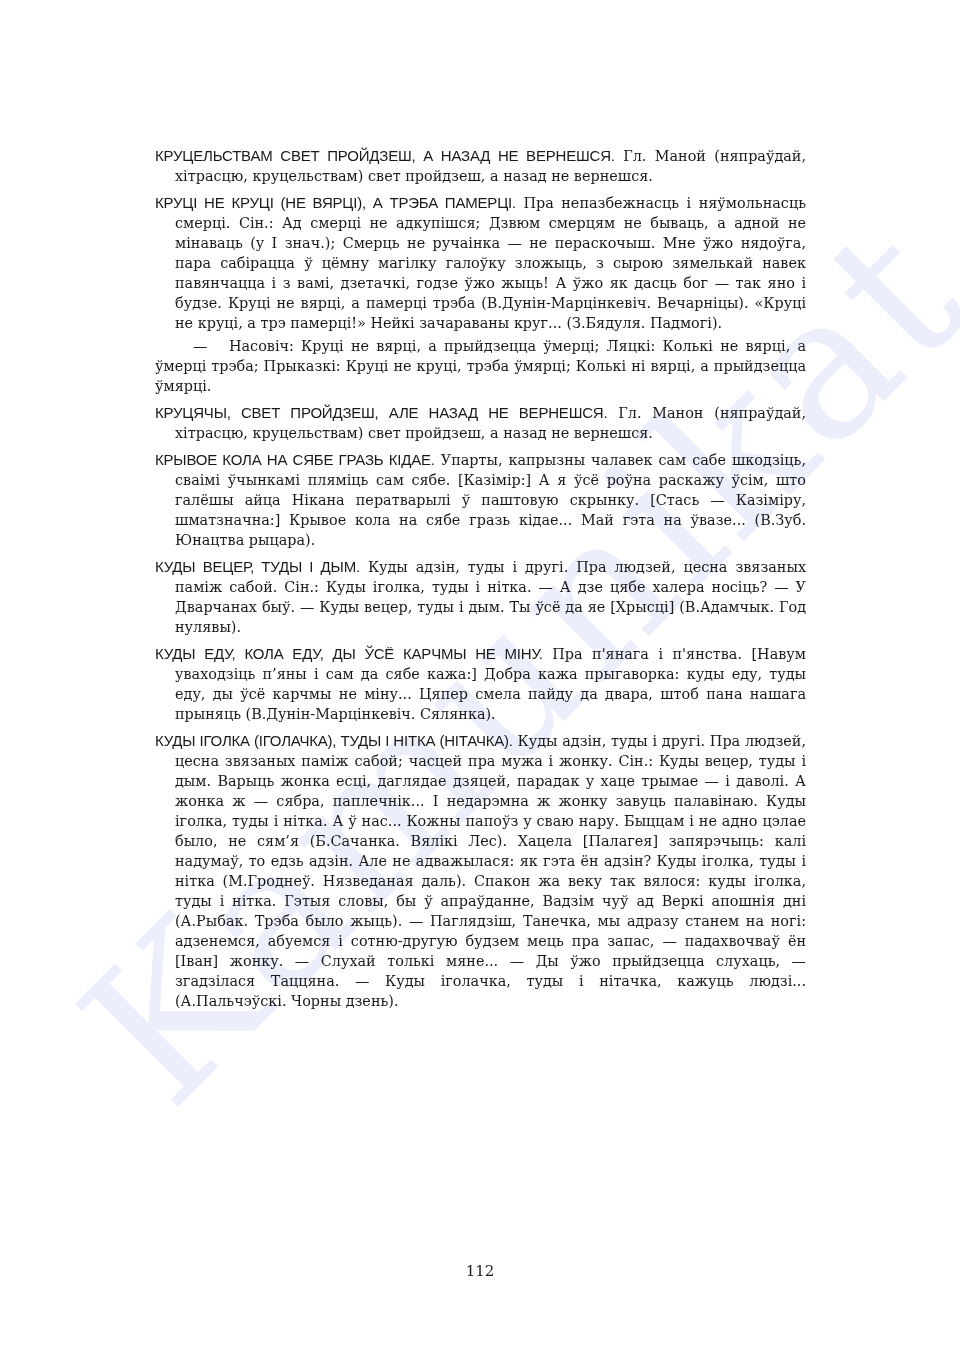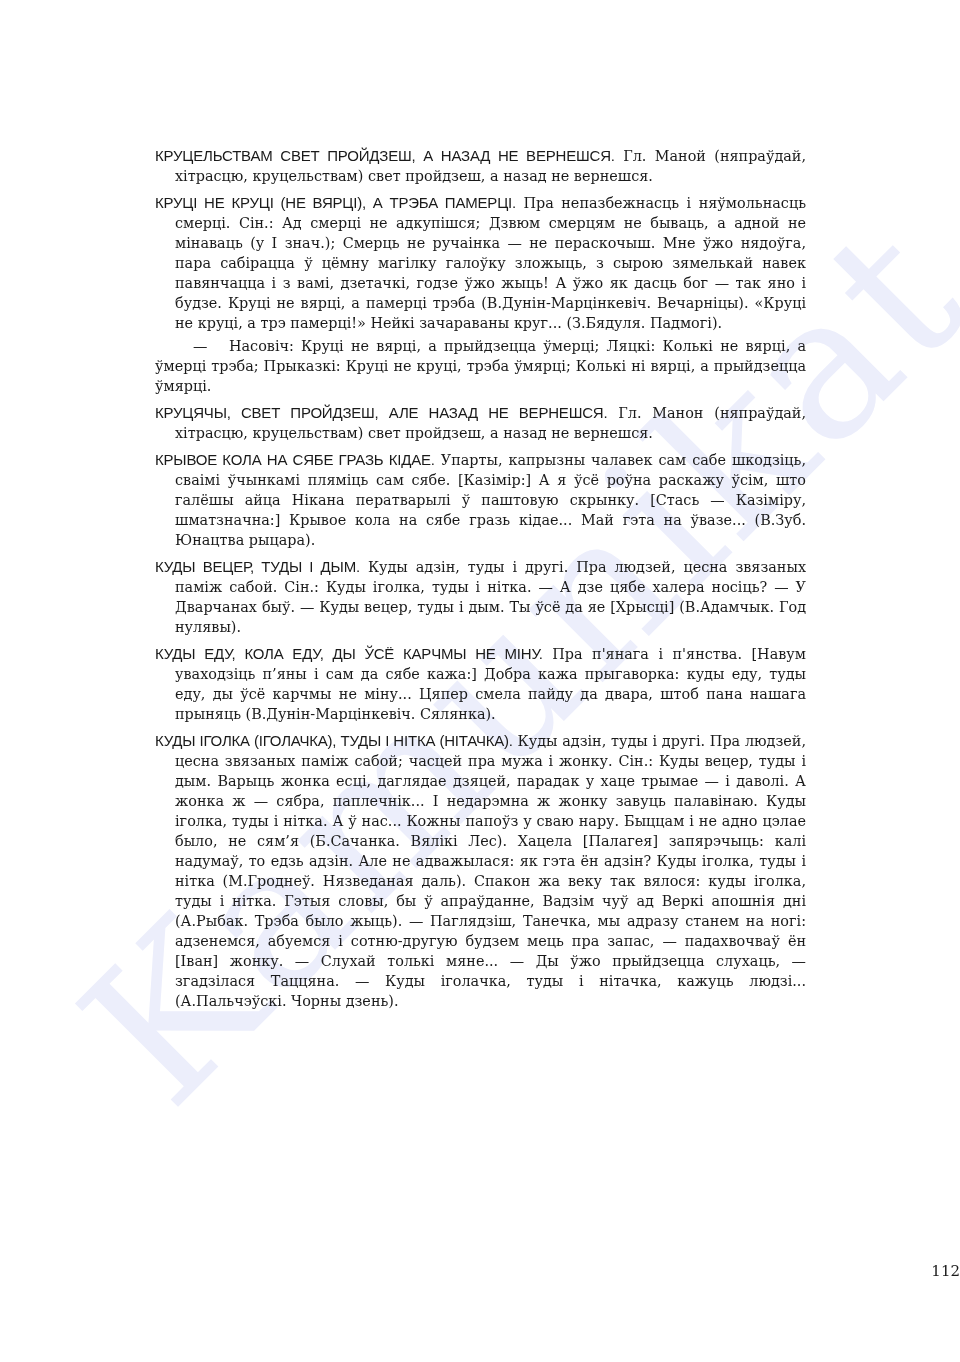--- a/index.html
+++ b/index.html
@@ -57,21 +57,21 @@
       line-height: 20px;
       text-align: justify;
       margin: -4px 0 7px 0;
       text-indent: 38px;
     }
     .page-number {
       position: absolute;
       left: 0;
       width: 960px;
       top: 1262px;
-      text-align: right;
+      text-align: center;
       font-size: 15px;
       z-index: 1;
     }
   </style>
 </head>
 <body>
 
 <div class="watermark">Kamunikat.org</div>
 
 <div class="page">

